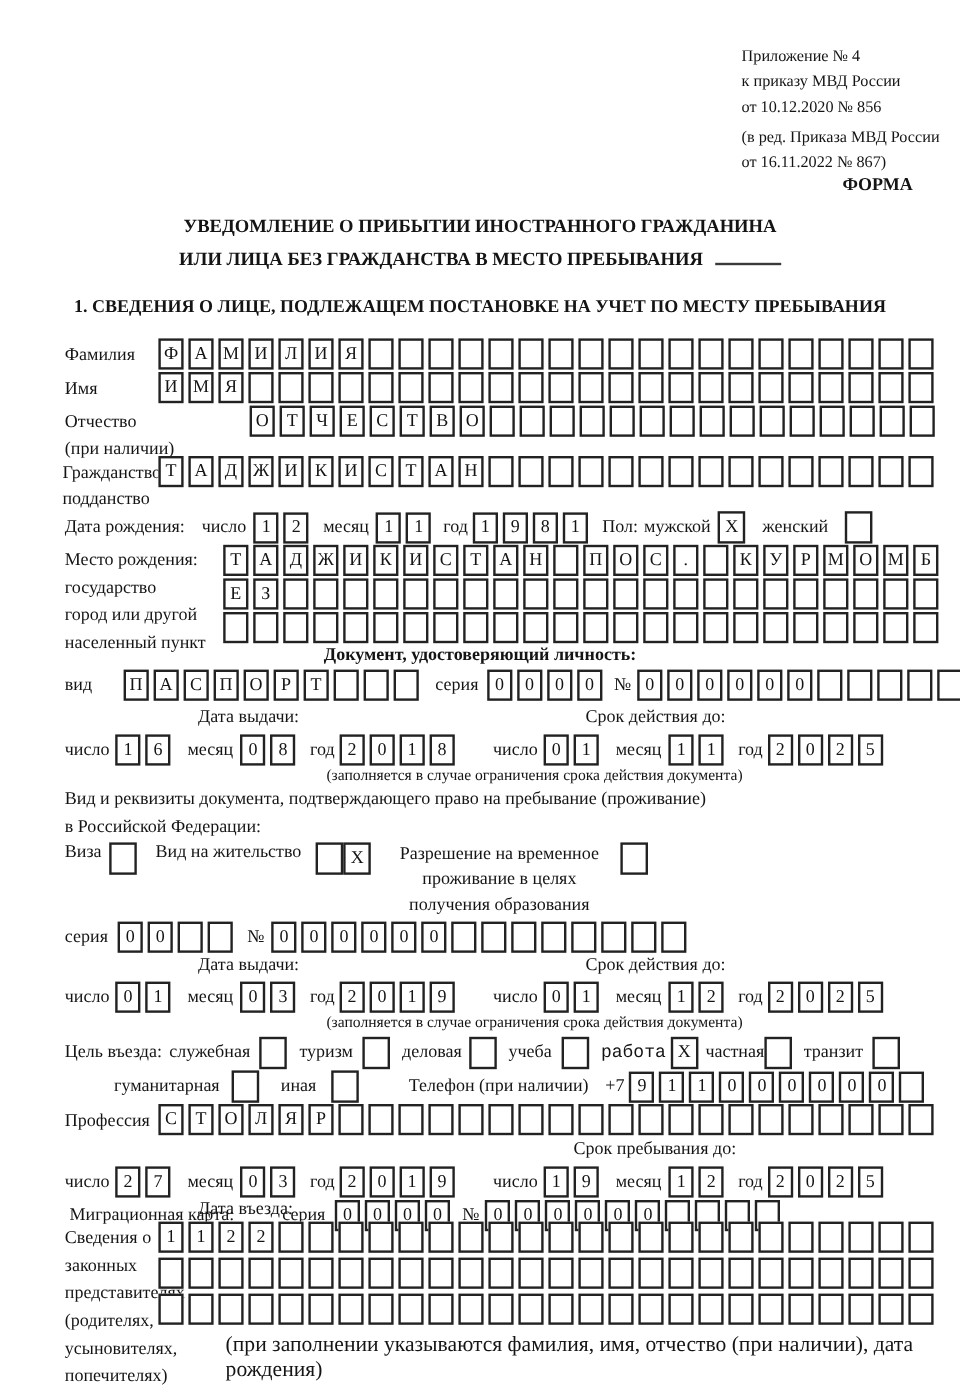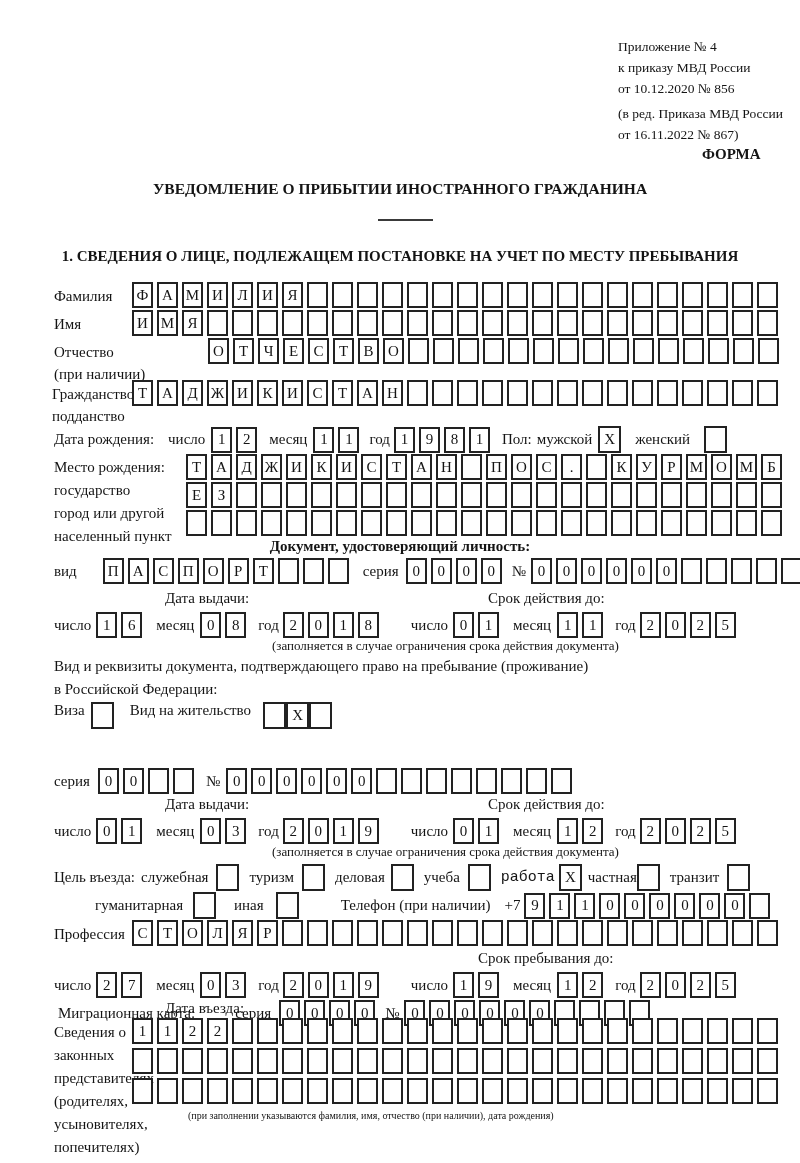--- a/index.html
+++ b/index.html
@@ -32,21 +32,21 @@
     <div>к приказу МВД России</div>
     <div>от 10.12.2020 № 856</div>
     <div class="mt4">(в ред. Приказа МВД России</div>
     <div>от 16.11.2022 № 867)</div>
   </div>
 
   <div class="abs bold" style="left:702px;top:146px;font-size:15px;">ФОРМА</div>
 
   <div class="abs center bold" style="left:0;top:180px;width:800px;font-size:15.5px;">УВЕДОМЛЕНИЕ О ПРИБЫТИИ ИНОСТРАННОГО ГРАЖДАНИНА</div>
   <div class="abs center bold" style="left:0;top:204px;width:800px;font-size:15.5px;">
-    <span class="blank"></span>
+    <span>ИЛИ ЛИЦА БЕЗ ГРАЖДАНСТВА В МЕСТО ПРЕБЫВАНИЯ</span><span class="blank"></span>
   </div>
   <div class="abs center bold" style="left:0;top:248px;width:800px;font-size:15px;">1. СВЕДЕНИЯ О ЛИЦЕ, ПОДЛЕЖАЩЕМ ПОСТАНОВКЕ НА УЧЕТ ПО МЕСТУ ПРЕБЫВАНИЯ</div>
 
   <span class="abs lbl" style="left:54px;top:288px;">Фамилия</span>
   <div class="abs cells" style="left:132px;top:282px;">
       <div class="cell">Ф</div>
       <div class="cell">А</div>
       <div class="cell">М</div>
       <div class="cell">И</div>
       <div class="cell">Л</div>
@@ -354,20 +354,21 @@
 
   <span class="abs lbl" style="left:54px;top:658px;">Вид и реквизиты документа, подтверждающего право на пребывание (проживание)</span>
   <span class="abs lbl" style="left:54px;top:681px;">в Российской Федерации:</span>
 
   <div class="abs frow-top" style="left:54px;top:702px;">
     <span class="lbl" style="margin-right:6px;">Виза</span>
     <div class="cb"></div>
     <span class="lbl" style="margin-left:16px;margin-right:12px;">Вид на жительство</span>
     <div class="cb"></div>
     <div class="cb">X</div>
+    <div class="optblk" style="width:186px;margin-left:14px;margin-right:8px;">Разрешение на временное проживание в целях получения образования</div>
     <div class="cb"></div>
   </div>
 
   <div class="abs frow" style="left:54px;top:768px;">
     <span class="lbl" style="margin-right:8px;">серия</span>
     <div class="cells">
         <div class="cell">0</div>
         <div class="cell">0</div>
         <div class="cell"></div>
         <div class="cell"></div>
@@ -649,15 +650,15 @@
       <div class="cell"></div>
       <div class="cell"></div>
       <div class="cell"></div>
       <div class="cell"></div>
       <div class="cell"></div>
       <div class="cell"></div>
       <div class="cell"></div>
       <div class="cell"></div>
       <div class="cell"></div>
     </div>
-  <span class="abs" style="left:188px;top:1110px;font-size:10px;">(при заполнении указываются фамилия, имя, отчество (при наличии), дата рождения)</span>
+  <span class="abs" style="left:188px;top:1110px;font-size:18px;">(при заполнении указываются фамилия, имя, отчество (при наличии), дата рождения)</span>
 
 </div>
 
 </body></html>

